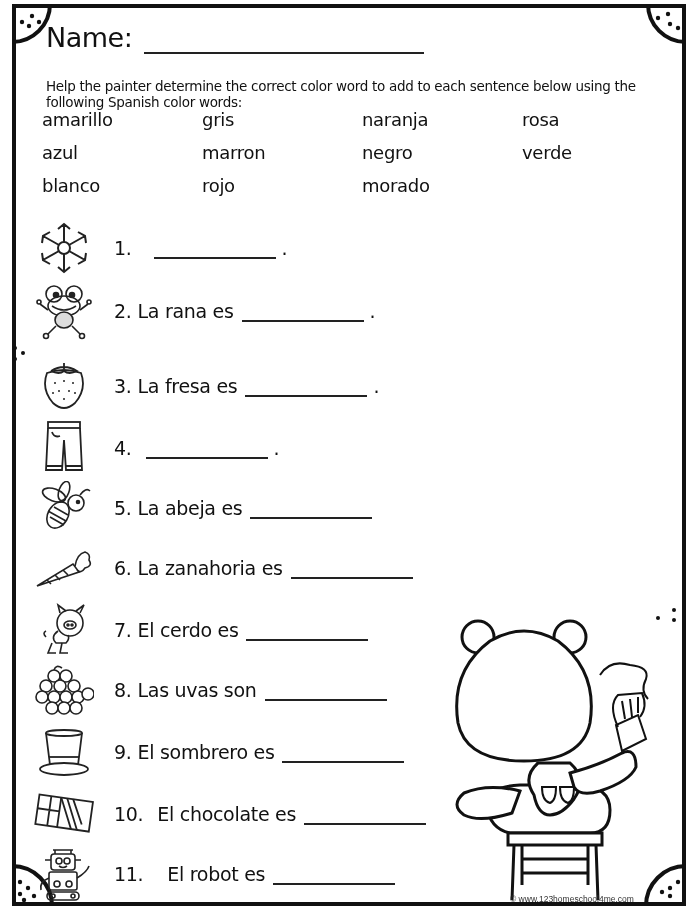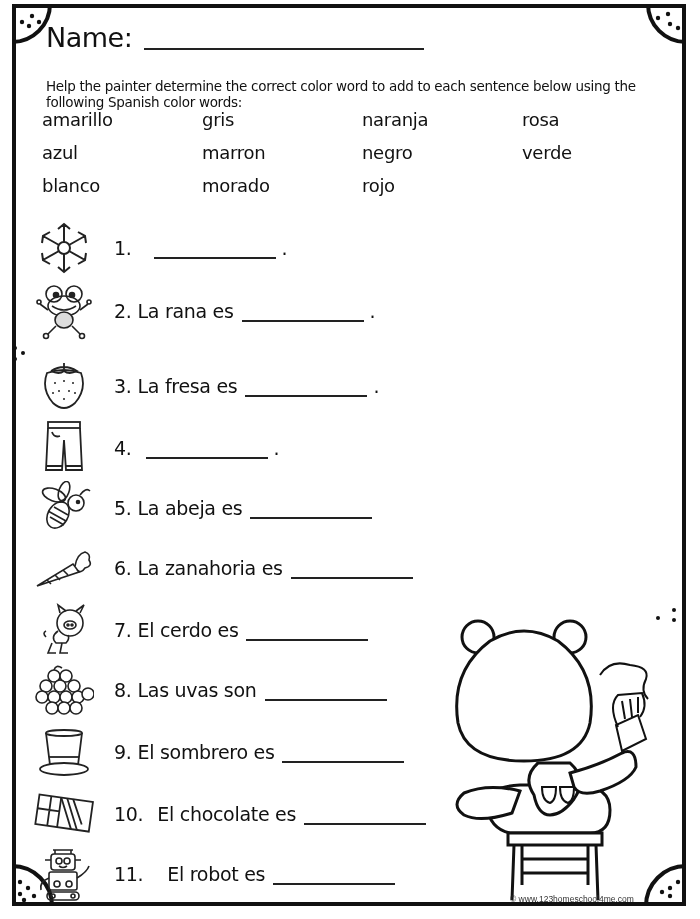--- a/index.html
+++ b/index.html
@@ -1,19 +1,19 @@
 <!DOCTYPE html>
 <html><head>
 <meta charset="utf-8">
 <style>
   html, body { margin: 0; padding: 0; background: #fff; }
   body { width: 700px; height: 919px; position: relative; overflow: hidden; font-family: "DejaVu Sans", sans-serif; color: #111; }
   .frame { position: absolute; left: 12px; top: 4px; width: 674px; height: 902px; border: 4px solid #111; box-sizing: border-box; background: #fff; }
   .corner { position: absolute; width: 54px; height: 54px; }
-  .title-row { position: absolute; left: 46px; top: 22px; display: flex; align-items: flex-start; }
+  .title-row { position: absolute; left: 46px; top: 22px; display: flex; align-items: flex-end; }
   .title { font-size: 27px; letter-spacing: -0.5px; line-height: 32px; }
   .name-line { display: inline-block; width: 280px; border-bottom: 2px solid #222; margin-left: 12px; height: 26px; }
   .instructions { position: absolute; left: 46px; top: 70px; width: 610px; font-size: 13.5px; line-height: 16px; letter-spacing: -0.3px; margin-top: 8px; }
   .word-bank { position: absolute; left: 42px; top: 108px; display: grid; grid-template-columns: 160px 160px 160px 160px; row-gap: 9px; }
   .word { font-size: 18px; line-height: 24px; letter-spacing: -0.3px; }
   .q { position: absolute; left: 32px; height: 56px; display: flex; align-items: center; }
   .q .pic { width: 64px; height: 56px; display: flex; align-items: center; justify-content: center; }
   .q .text { margin-left: 18px; font-size: 19px; letter-spacing: -0.3px; white-space: nowrap; display: flex; align-items: flex-end; }
   .q .blank { display: inline-block; width: 122px; border-bottom: 2px solid #222; margin-left: 8px; height: 18px; }
   .q .period { margin-left: 6px; }
@@ -78,22 +78,22 @@
 <div class="word-bank">
   <span class="word">amarillo</span>
   <span class="word">gris</span>
   <span class="word">naranja</span>
   <span class="word">rosa</span>
   <span class="word">azul</span>
   <span class="word">marron</span>
   <span class="word">negro</span>
   <span class="word">verde</span>
   <span class="word">blanco</span>
+  <span class="word">rojo</span>
   <span class="word">morado</span>
-  <span class="word">rojo</span>
 </div>
 
 <div class="q" style="top:220px">
   <div class="pic">
     <svg width="56" height="54" viewBox="0 0 56 54">
         <g stroke="#222" stroke-width="2" fill="none">
           <circle cx="28" cy="27" r="6"></circle>
           <path d="M28 21 V3 M22 8 L28 3 L34 8 M28 33 V51 M22 46 L28 51 L34 46 M23 24 L7 15 M6 22 L7 15 L14 11 M33 30 L49 39 M42 43 L49 39 L50 32 M33 24 L49 15 M42 11 L49 15 L50 22 M23 30 L7 39 M6 32 L7 39 L14 43"></path>
         </g>
       </svg>

